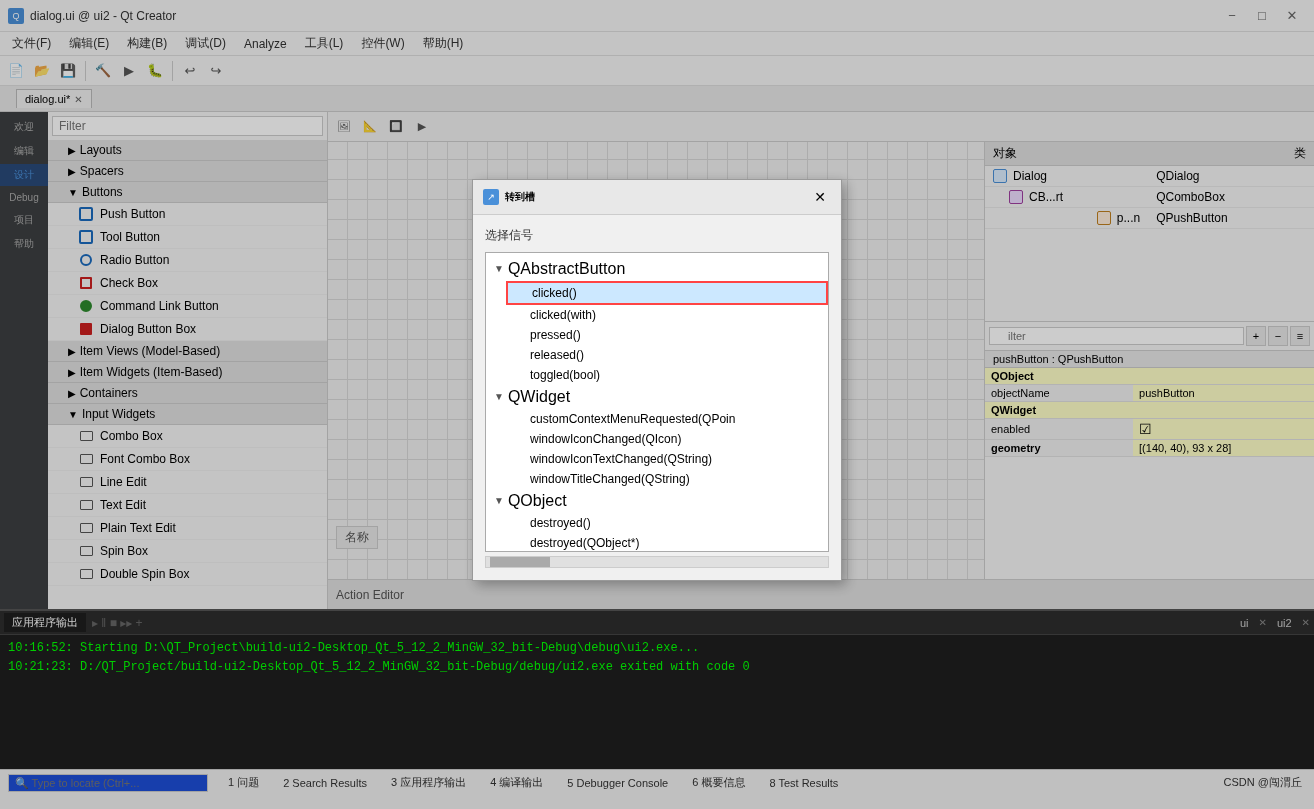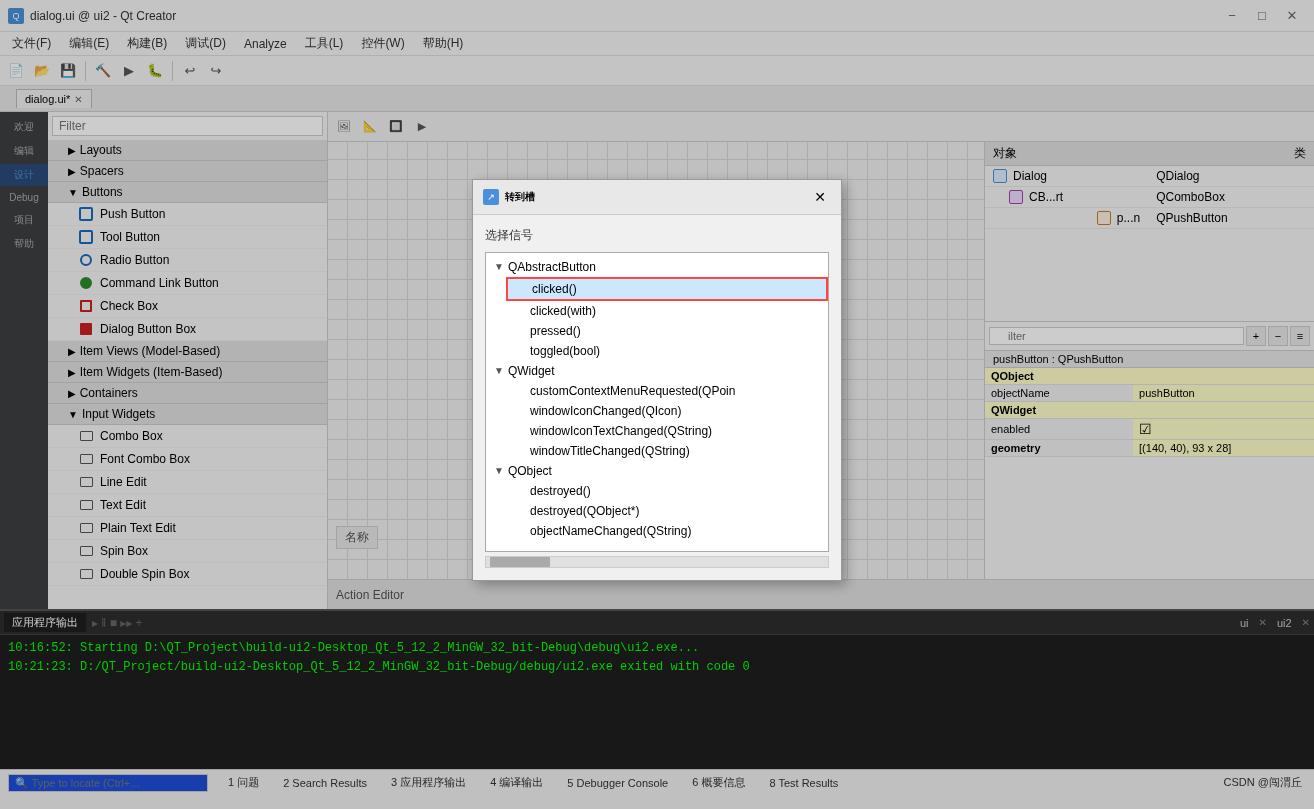--- a/index.html
+++ b/index.html
@@ -80,21 +80,21 @@
     .dialog-icon { width: 16px; height: 16px; background: #4a90d9; border-radius: 2px; color: white; font-size: 9px; display: flex; align-items: center; justify-content: center; }
     .dialog-title-text { font-size: 10px; font-weight: bold; }
     .dialog-close-btn { width: 22px; height: 22px; border: none; background: transparent; cursor: pointer; font-size: 14px; display: flex; align-items: center; justify-content: center; }
     .dialog-body { padding: 12px; }
     .dialog-label { font-size: 12px; margin-bottom: 8px; color: #333; }
     .dialog-tree { background: white; border: 1px solid #aaa; height: 300px; overflow-y: auto; font-size: 12px; }
     .tree-root { padding: 4px 0; }
     .tree-node { }
     .tree-node-header { display: flex; align-items: center; padding: 3px 8px; cursor: pointer; }
     .tree-node-arrow { font-size: 10px; margin-right: 4px; color: #555; }
-    .tree-node-label { font-size: 12px; }
+    .tree-node-label { font-size: 16px; }
     .tree-node-children { padding-left: 20px; }
     .tree-leaf { padding: 3px 24px; cursor: pointer; font-size: 12px; }
     .tree-leaf.highlighted { background: #cce8ff; border: 2px solid #ff4444; }
     .dialog-scroll { width: 100%; height: 12px; background: #e0e0e0; margin-top: 4px; border: 1px solid #ccc; display: flex; align-items: center; }
     .dialog-scroll-thumb { width: 60px; height: 10px; background: #aaa; margin-left: 4px; }
     .dialog-buttons { display: flex; justify-content: center; gap: 12px; padding: 10px 12px 12px; }
     .dialog-btn { padding: 4px 20px; border: 1px solid #aaa; background: #f0f0f0; cursor: pointer; font-size: 12px; min-width: 70px; }
     .dialog-btn.primary { background: #e8f0ff; border-color: #88aaff; }
 
     
@@ -195,29 +195,29 @@
       <span>Tool Button</span>
     </div>
     <div class="tree-item">
       <div class="tree-item-icon">
           <span style="display:inline-block;width:12px;height:12px;border:2px solid #1a6bbf;border-radius:50%;"></span>
         </div>
       <span>Radio Button</span>
     </div>
     <div class="tree-item">
       <div class="tree-item-icon">
+          <span style="display:inline-block;width:12px;height:12px;border:2px solid #cc2020;border-radius:1px;"></span>
+        </div>
+      <span>Check Box</span>
+    </div>
+    <div class="tree-item">
+      <div class="tree-item-icon">
           <span style="display:inline-block;width:12px;height:12px;border:2px solid #2d8a2d;border-radius:50%;background:#2d8a2d;"></span>
         </div>
       <span>Command Link Button</span>
-    </div>
-    <div class="tree-item">
-      <div class="tree-item-icon">
-          <span style="display:inline-block;width:12px;height:12px;border:2px solid #cc2020;border-radius:1px;"></span>
-        </div>
-      <span>Check Box</span>
     </div>
     <div class="tree-item">
       <div class="tree-item-icon">
           <span style="display:inline-block;width:12px;height:12px;border:2px solid #cc2020;border-radius:1px;background:#cc2020;"></span>
         </div>
       <span>Dialog Button Box</span>
     </div>
 
     <div class="tree-header">
       <span class="tree-header-arrow">▶</span>
@@ -431,20 +431,21 @@
 
           <div class="tree-node">
             <div class="tree-node-header">
               <span class="tree-node-arrow">▼</span>
               <span class="tree-node-label">QAbstractButton</span>
             </div>
             <div class="tree-node-children">
               <div class="tree-leaf highlighted">clicked()</div>
               <div class="tree-leaf">clicked(with)</div>
               <div class="tree-leaf">pressed()</div>
+              <div class="tree-leaf">released()</div>
               <div class="tree-leaf">toggled(bool)</div>
             </div>
           </div>
 
           <div class="tree-node">
             <div class="tree-node-header">
               <span class="tree-node-arrow">▼</span>
               <span class="tree-node-label">QWidget</span>
             </div>
             <div class="tree-node-children">

